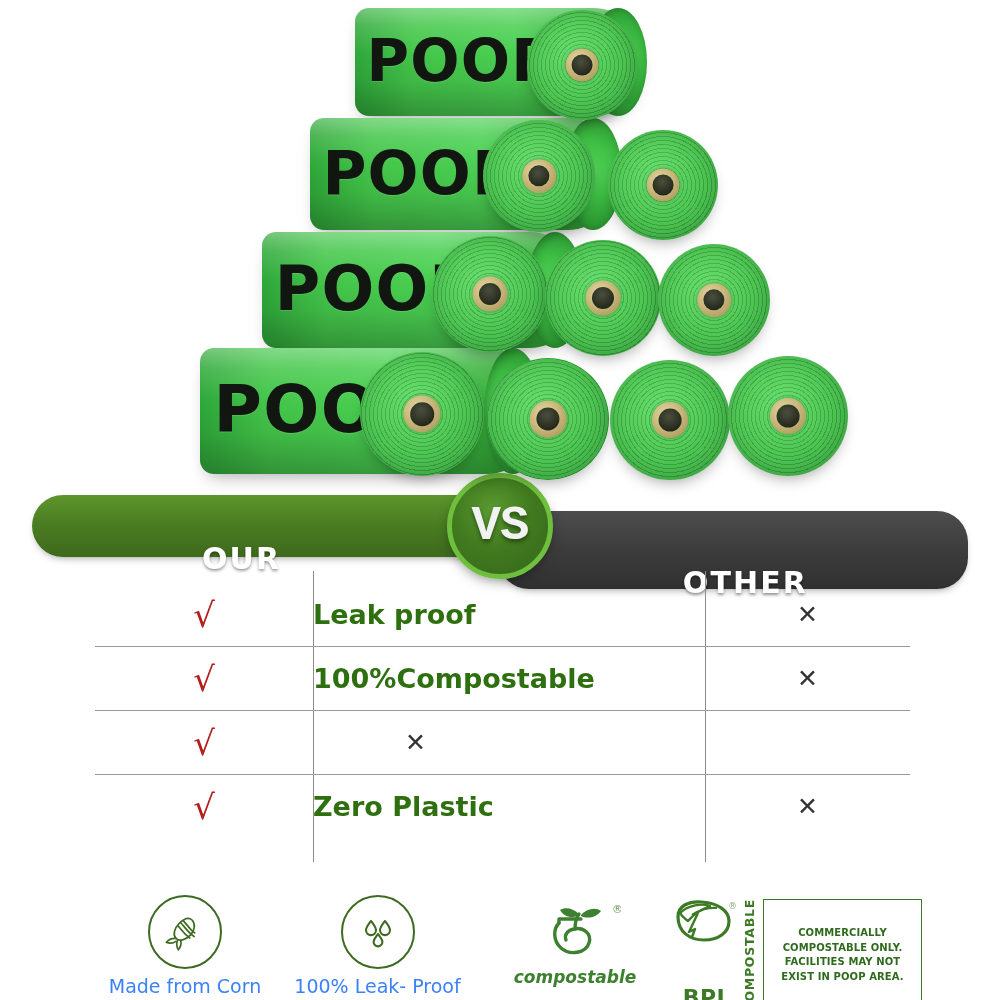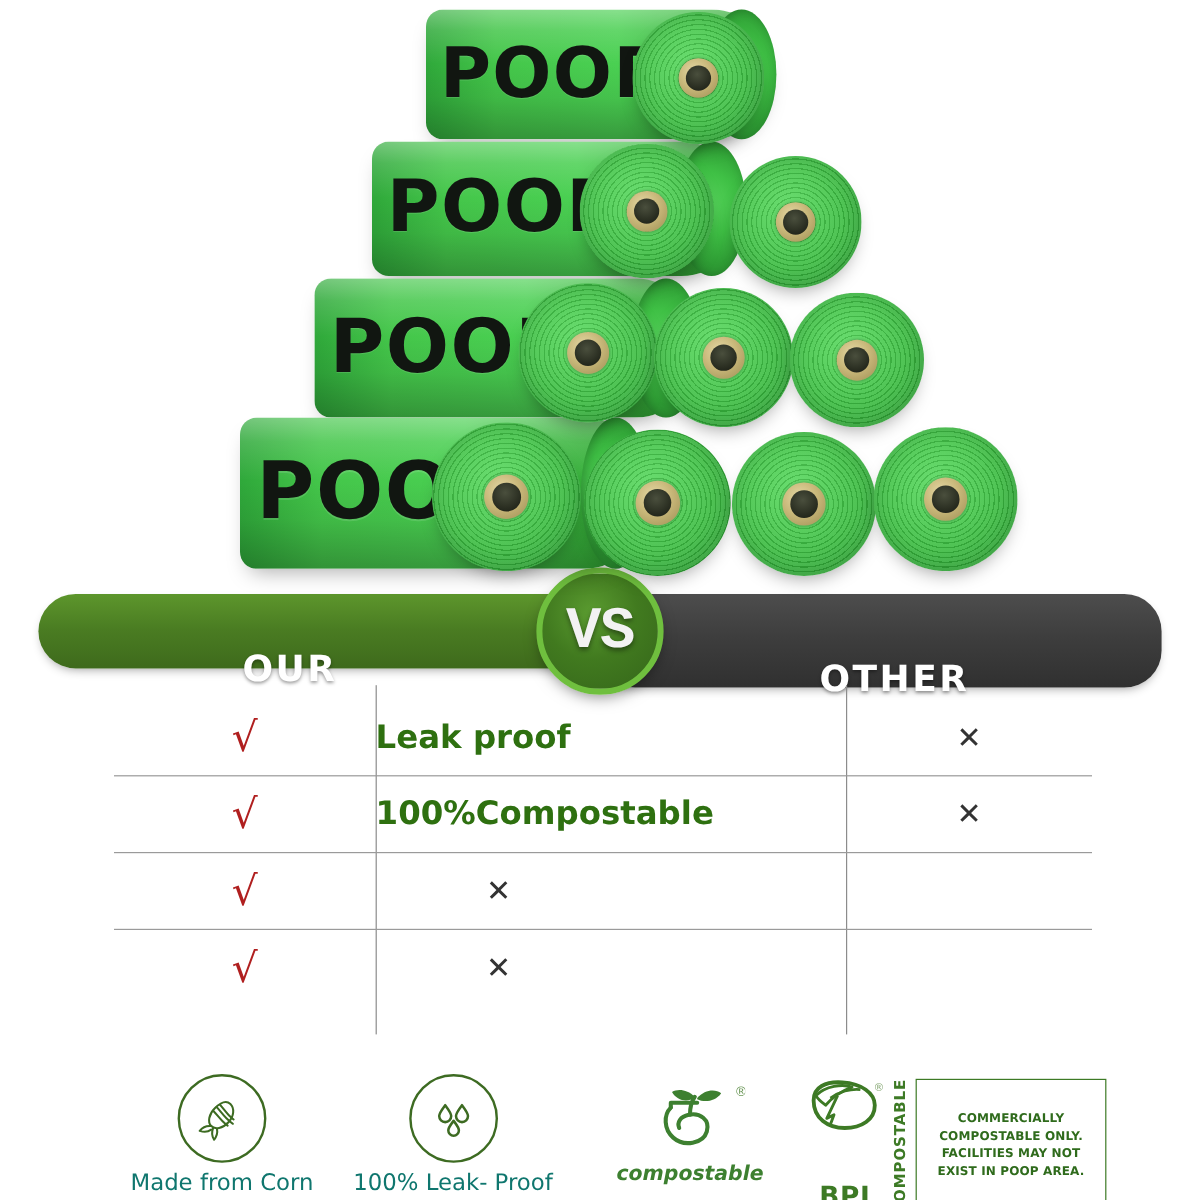--- a/index.html
+++ b/index.html
@@ -74,21 +74,21 @@
 
   
   .vsbar{position:absolute;left:0;top:495px;width:1000px;height:62px;}
   .bar-our{
     position:absolute;left:32px;top:0;width:470px;height:62px;
     border-radius:31px;
     background:linear-gradient(to bottom,#5d962c 0%,#4a7c22 48%,#3e6a1c 100%);
     box-shadow:0 4px 9px -4px rgba(0,0,0,.45);
   }
   .bar-other{
-    position:absolute;right:32px;top:0;width:470px;height:78px;
+    position:absolute;right:32px;top:16px;width:470px;height:78px;
     border-radius:31px;
     background:linear-gradient(to bottom,#4d4d4d 0%,#3d3d3d 48%,#303030 100%);
     box-shadow:0 4px 9px -4px rgba(0,0,0,.45);
   }
   .bar-label{
     position:absolute;top:50%;transform:translateY(-50%);
     color:#ffffff;font-weight:700;font-size:30px;letter-spacing:.07em;
     font-family:"DejaVu Sans", sans-serif;
     text-shadow:0 2px 3px rgba(0,0,0,.38);
     margin-top:32px;
@@ -136,21 +136,21 @@
 
   
   .badges{position:absolute;left:0;top:893px;width:1000px;height:107px;}
   .badge{position:absolute;text-align:center;}
   .badge-ring{
     width:70px;height:70px;border-radius:50%;
     border:2.5px solid #3d6b22;margin:0 auto;
     display:flex;align-items:center;justify-content:center;
   }
   .badge-cap{
-    margin-top:6px;color:#0f766e;font-size:19px;font-weight:500;
+    margin-top:6px;color:#3b82f6;font-size:19px;font-weight:500;
     font-family:"DejaVu Sans", sans-serif;white-space:nowrap;
   }
   .badge-corn{left:100px;top:2px;width:170px;}
   .badge-leak{left:290px;top:2px;width:175px;}
   .badge-compost{left:490px;top:6px;width:170px;}
   .compost-word{
     color:#3d8030;font-size:17px;font-style:italic;font-weight:700;
     font-family:"DejaVu Sans", sans-serif;margin-top:2px;
   }
   .badge-bpi{left:672px;top:6px;width:250px;}
@@ -235,20 +235,21 @@
         <div class="col-check"><span class="tick">√</span></div>
         <div class="col-feat"><span class="feat">100%Compostable</span></div>
         <div class="col-x"><span class="cross">✕</span></div>
       </div>
       <div class="row">
         <div class="col-check"><span class="tick">√</span></div>
         <div class="col-x"><span class="cross">✕</span></div>
       </div>
       <div class="row">
         <div class="col-check"><span class="tick">√</span></div>
+        <div class="col-feat"><span class="feat">Zero Plastic</span></div>
         <div class="col-x"><span class="cross">✕</span></div>
       </div>
     </div>
 </div>
 
 <div class="badges">
 
   <div class="badge badge-corn">
     <div class="badge-ring">
       <svg width="44" height="44" viewBox="0 0 44 44" aria-hidden="true">

